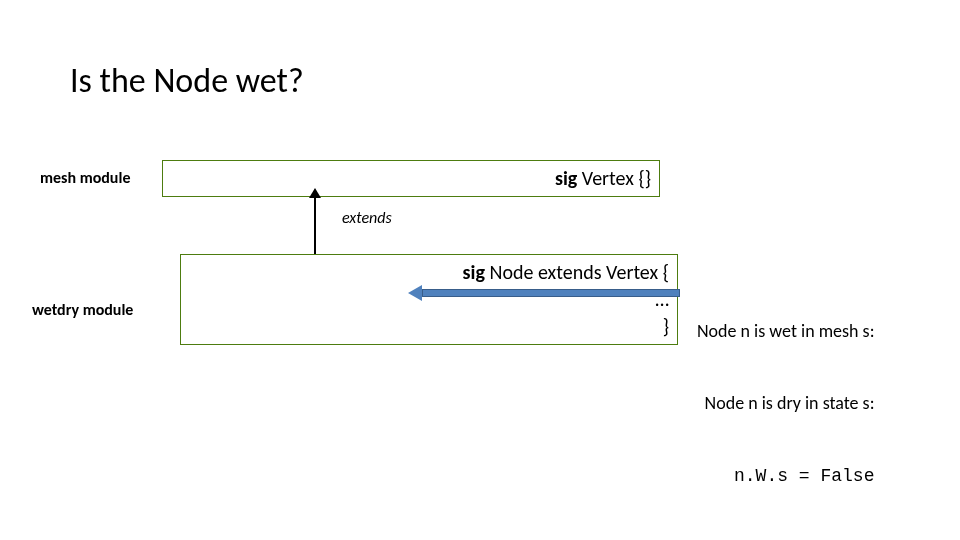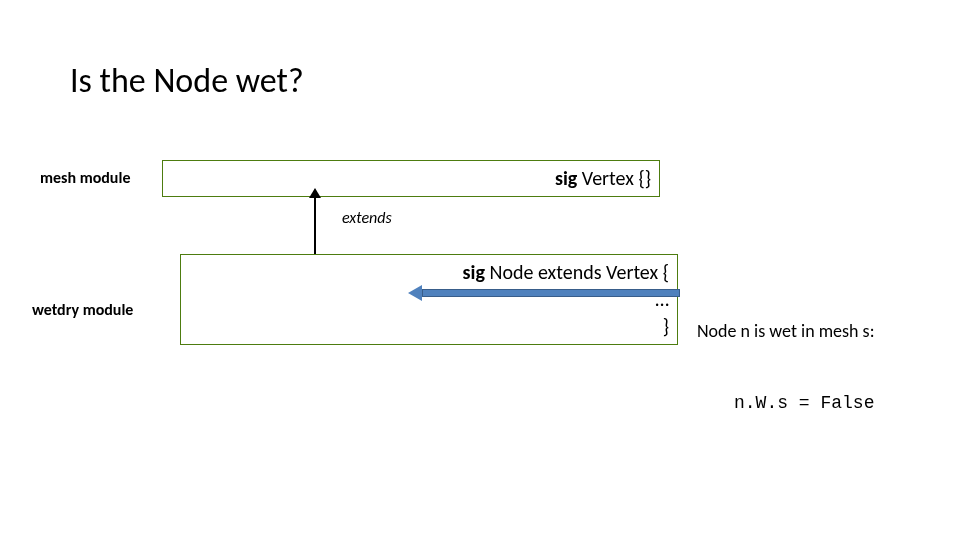--- a/index.html
+++ b/index.html
@@ -121,14 +121,15 @@
   <div>}</div>
 </div>
 
 <div class="arrow-left-container" style="left:408px; top:286px; width:272px;">
   <div class="arrow-left-body"></div>
   <div class="arrow-left-head"></div>
 </div>
 
 <div class="info" style="left:697px; top:270px;">
   <div>Node n is wet in mesh s:</div>
+  <div>Node n is dry in state s:</div>
   <div class="code">n.W.s = False</div>
 </div>
 
 </body></html>

